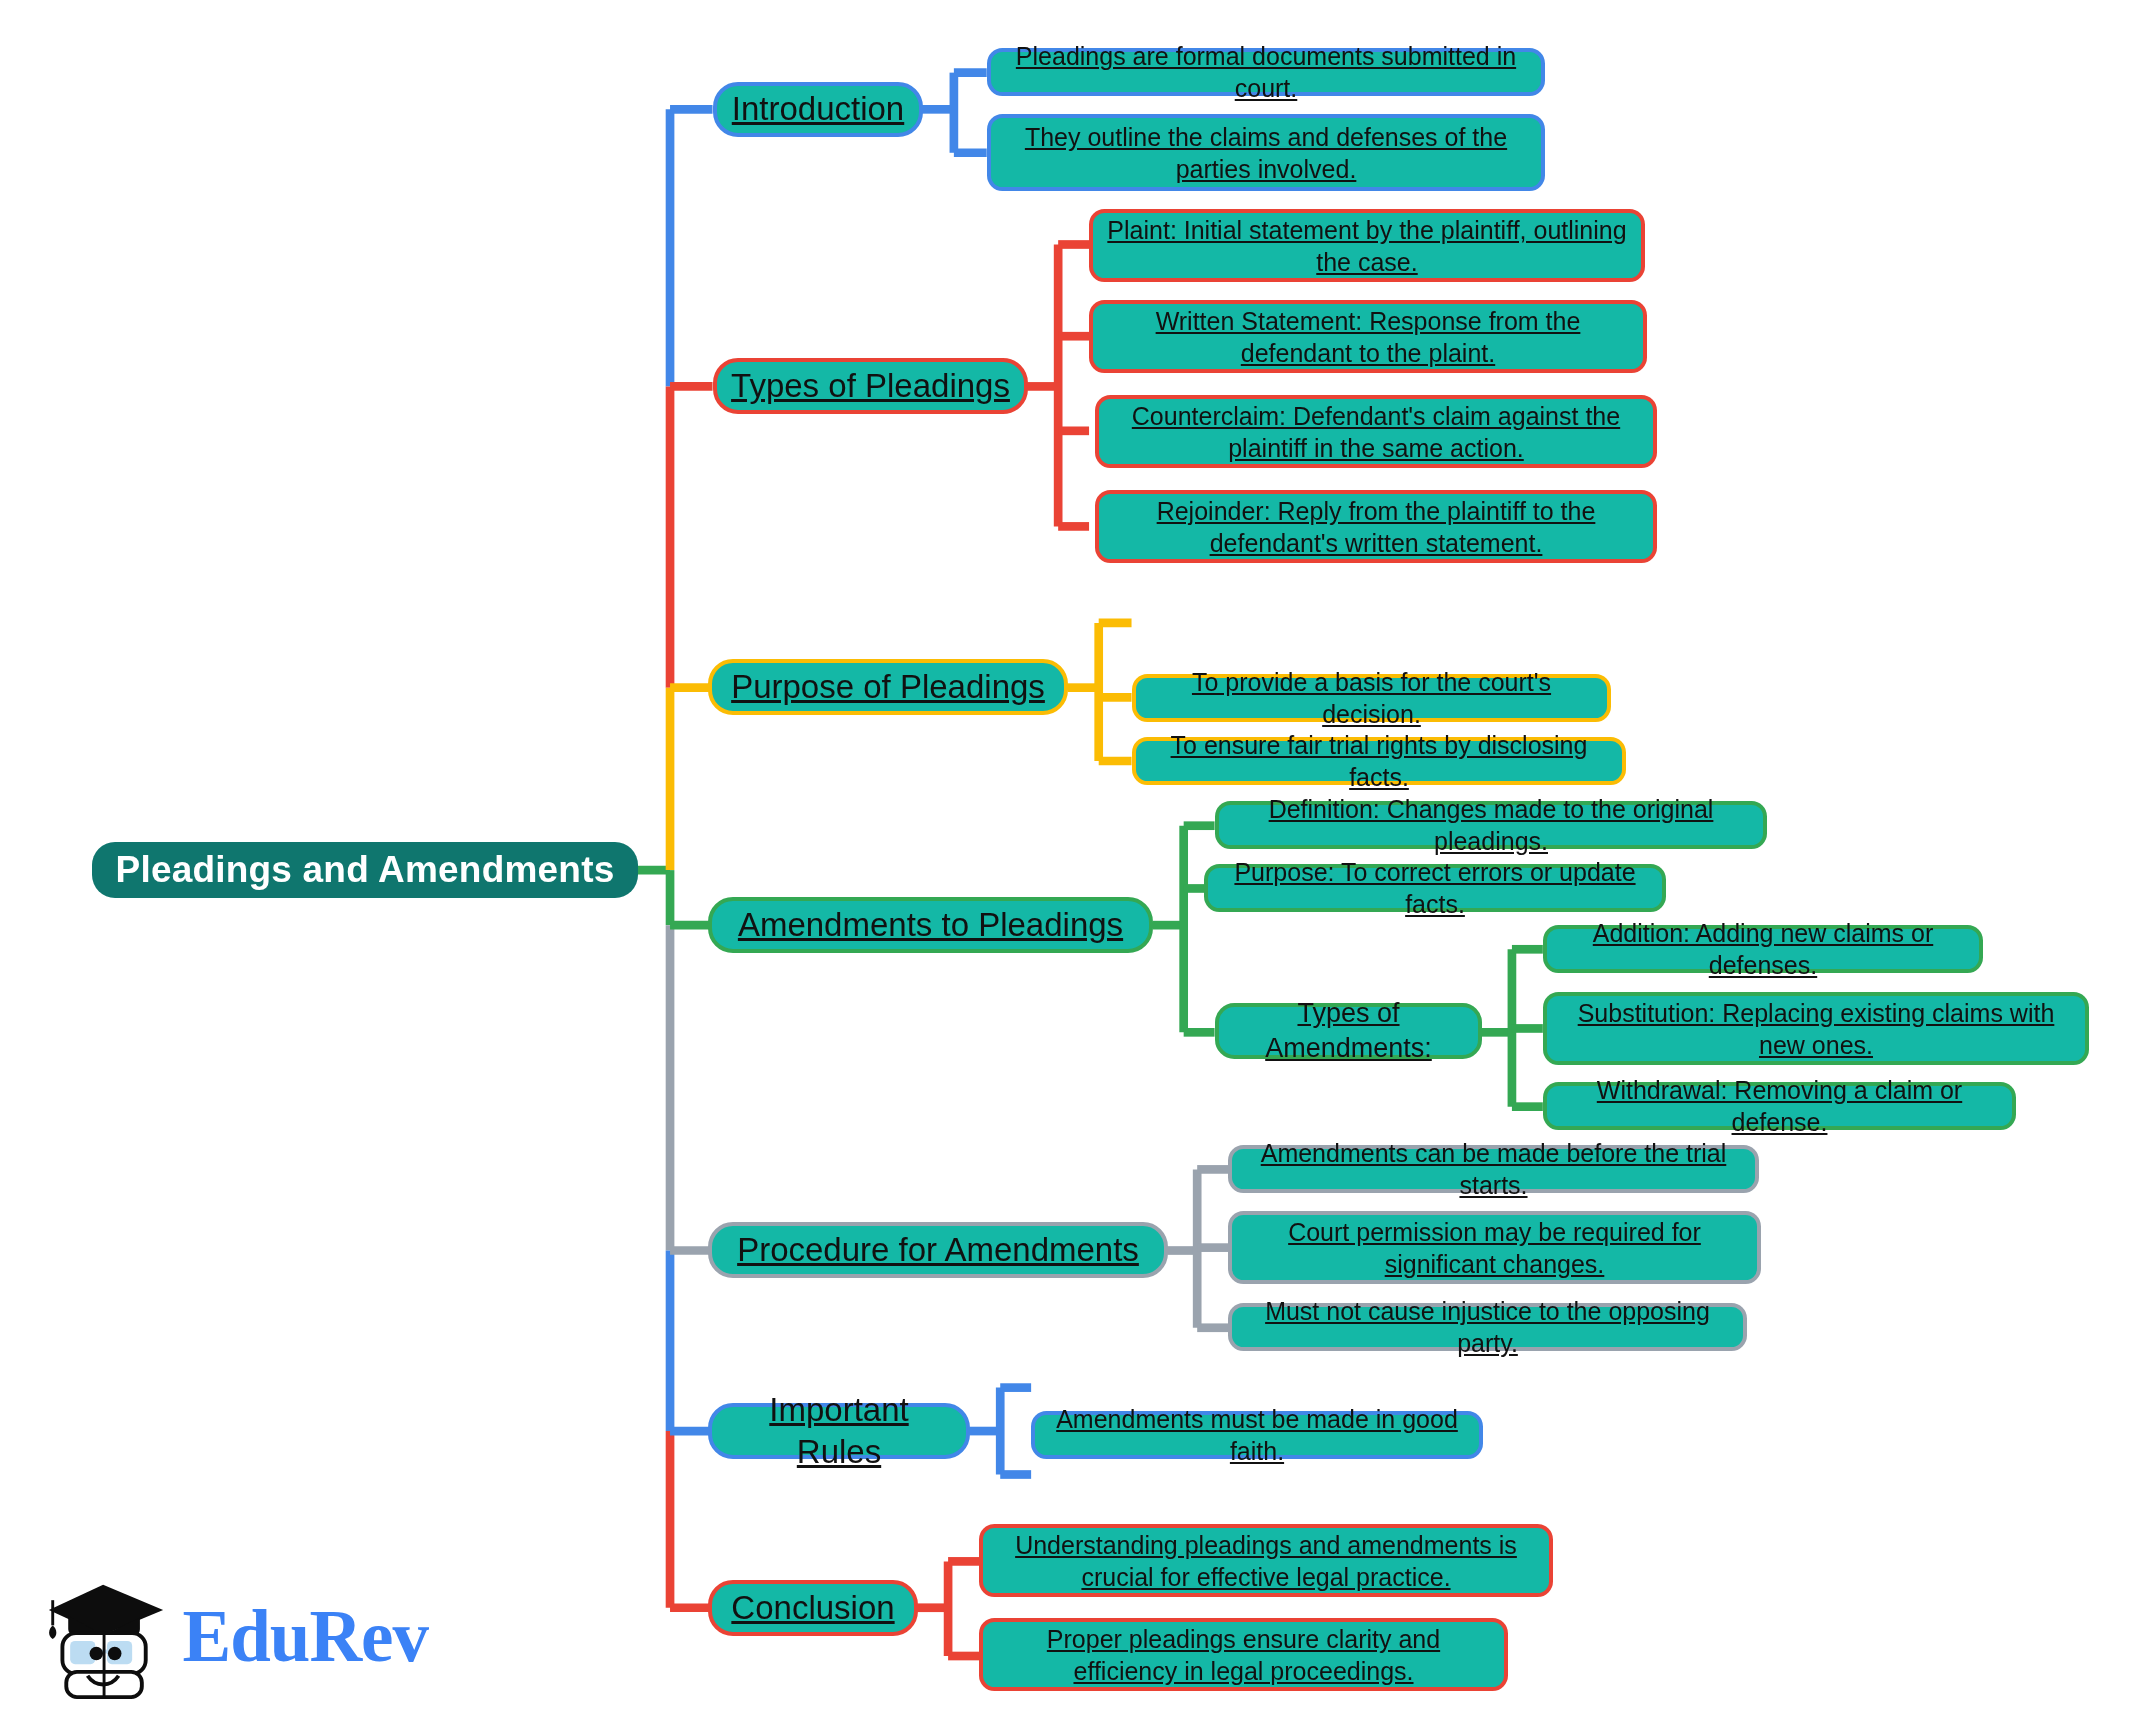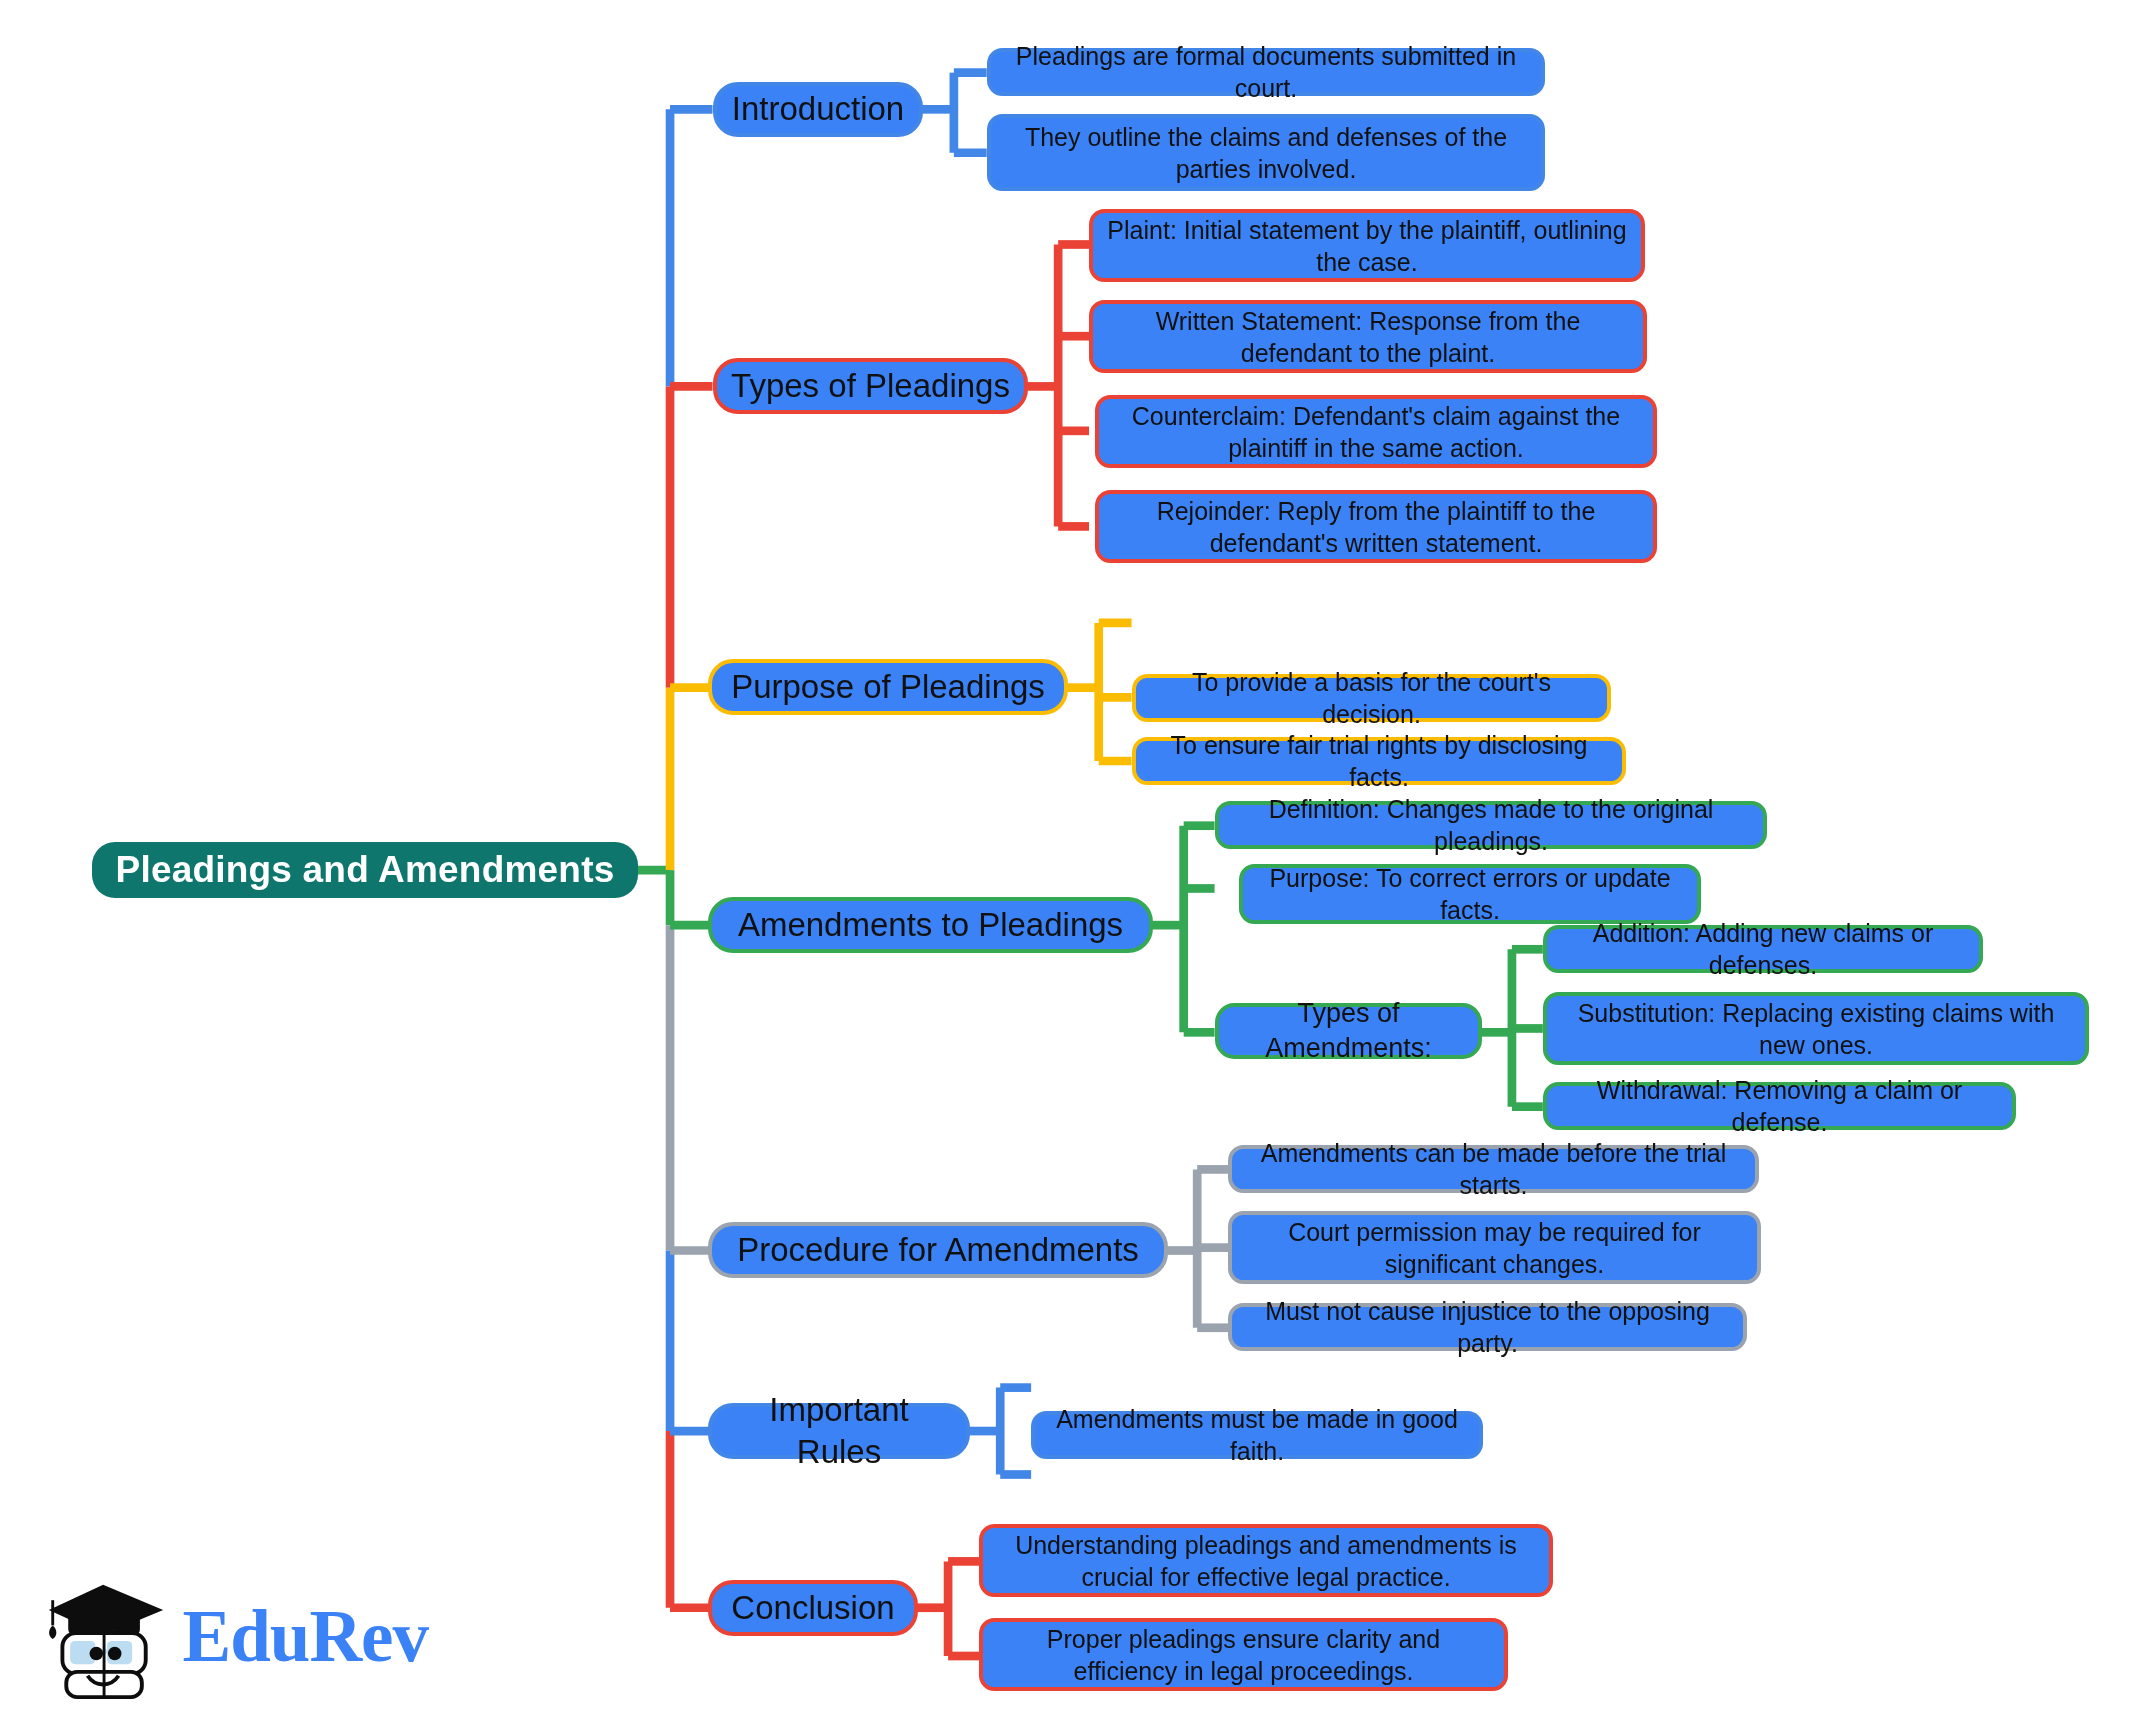--- a/index.html
+++ b/index.html
@@ -22,29 +22,30 @@
   }
   svg.layer {
     position: absolute;
     left: 0; top: 0;
     width: 2153px;
     height: 1719px;
   }
   .node-box {
     position: absolute;
     box-sizing: border-box;
-    background: #3b82f6;
+    background: #14b8a6;
     border-style: solid;
     display: flex;
     align-items: center;
     justify-content: center;
     text-align: center;
     color: #111111;
     line-height: 1.28;
     padding: 3.9px 11.6px;
+    text-decoration: underline;
   }
   .root-node {
     position: absolute;
     box-sizing: border-box;
     background: #0f766e;
     color: #ffffff;
     font-weight: bold;
     font-size: 37px;
     border-radius: 23px;
     display: flex;
@@ -189,21 +190,21 @@
 
 
   <div class="node-box leaf-node" style="left:1132px; top:674px; width:479px; height:48px; border-color:#fbbc04;">To provide a basis for the court's decision.</div>
 
   <div class="node-box leaf-node" style="left:1132px; top:737px; width:494px; height:48px; border-color:#fbbc04;">To ensure fair trial rights by disclosing facts.</div>
 
   <div class="node-box branch-node" style="left:708px; top:897px; width:445px; height:56px; border-color:#34a853;">Amendments to Pleadings</div>
 
   <div class="node-box leaf-node" style="left:1215px; top:801px; width:552px; height:48px; border-color:#34a853;">Definition: Changes made to the original pleadings.</div>
 
-  <div class="node-box leaf-node" style="left:1239px; top:864px; width:462px; height:60px; border-color:#34a853;">Purpose: To correct errors or update facts.</div>
+  <div class="node-box leaf-node" style="left:1204px; top:864px; width:462px; height:48px; border-color:#34a853;">Purpose: To correct errors or update facts.</div>
 
   <div class="node-box subbranch-node" style="left:1215px; top:1003px; width:267px; height:56px; border-color:#34a853;">Types of Amendments:</div>
 
   <div class="node-box leaf-node" style="left:1543px; top:925px; width:440px; height:48px; border-color:#34a853;">Addition: Adding new claims or defenses.</div>
 
   <div class="node-box leaf-node" style="left:1543px; top:992px; width:546px; height:73px; border-color:#34a853;">Substitution: Replacing existing claims with new ones.</div>
 
   <div class="node-box leaf-node" style="left:1543px; top:1082px; width:473px; height:48px; border-color:#34a853;">Withdrawal: Removing a claim or defense.</div>
 
   <div class="node-box branch-node" style="left:708px; top:1222px; width:460px; height:56px; border-color:#9aa3ae;">Procedure for Amendments</div>

